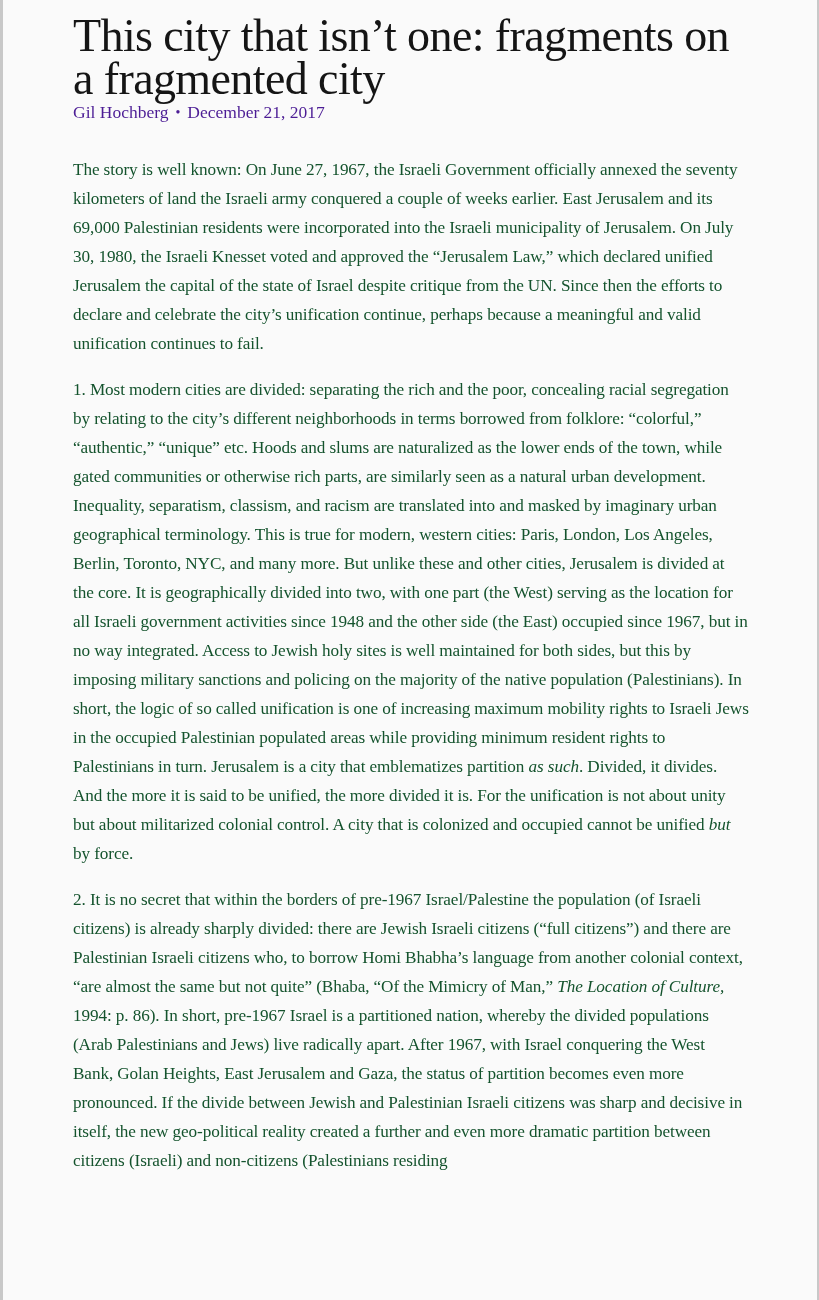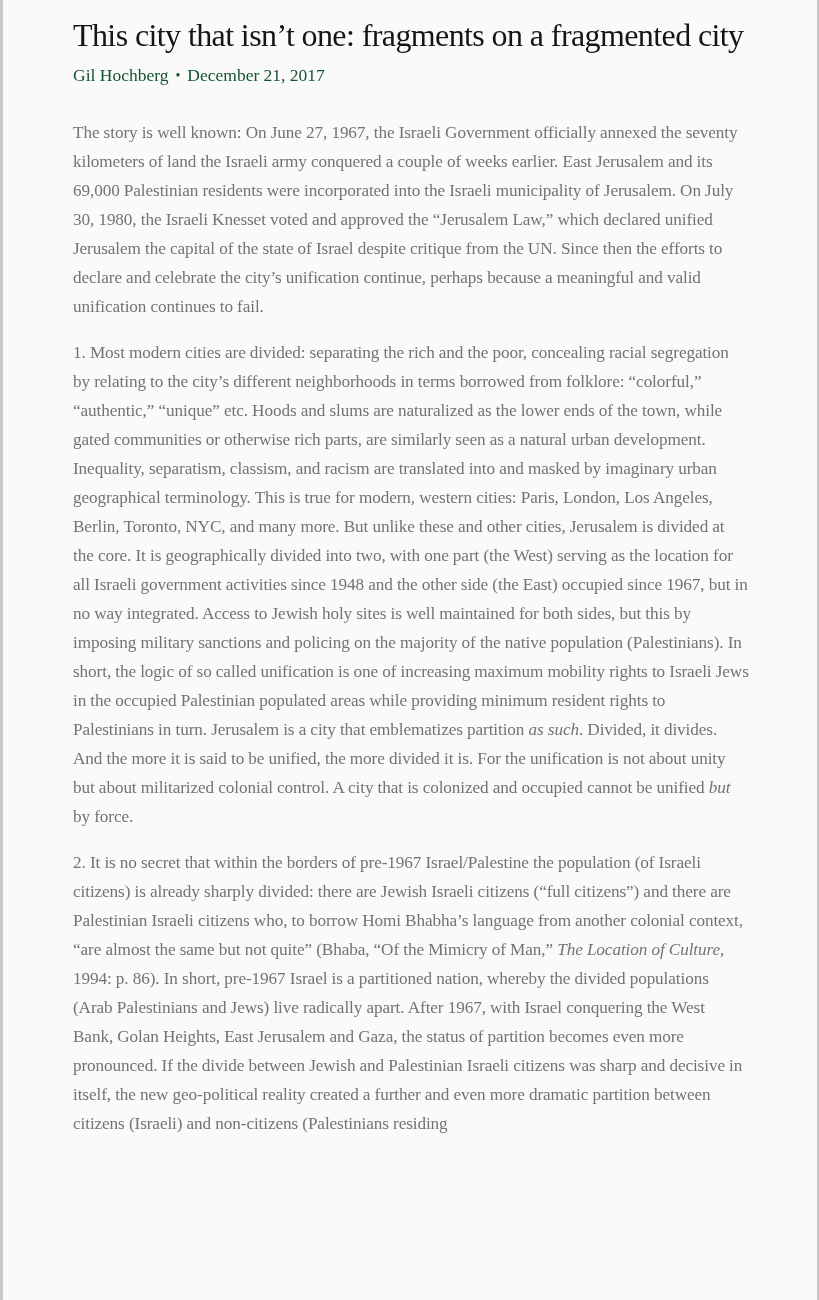--- a/index.html
+++ b/index.html
@@ -20,38 +20,37 @@
   }
   article {
     position: absolute;
     left: 73px;
     top: 14px;
     width: 676px;
   }
   h1 {
     margin: 0;
     font-weight: normal;
-    font-size: 32px;
+    font-size: 46px;
     line-height: 43px;
     letter-spacing: -0.6px;
     color: #151515;
   }
   .byline {
-    margin-top: 6px;
     font-size: 17.5px;
     line-height: 24px;
-    color: #14532d;
+    color: #4c1d95;
   }
   .byline .sep { margin: 0 7px; font-size: 14px; position: relative; top: -1px; }
   .body p {
     margin: 0 0 17px 0;
     font-size: 17.2px;
     line-height: 29px;
     letter-spacing: -0.1px;
-    color: #737373;
+    color: #14532d;
   }
   .body { margin-top: 29px; }
   em { font-style: italic; text-align: center; }
 </style>
 </head>
 <body>
 
 <div class="edge-left"></div>
 <div class="edge-right"></div>
 

